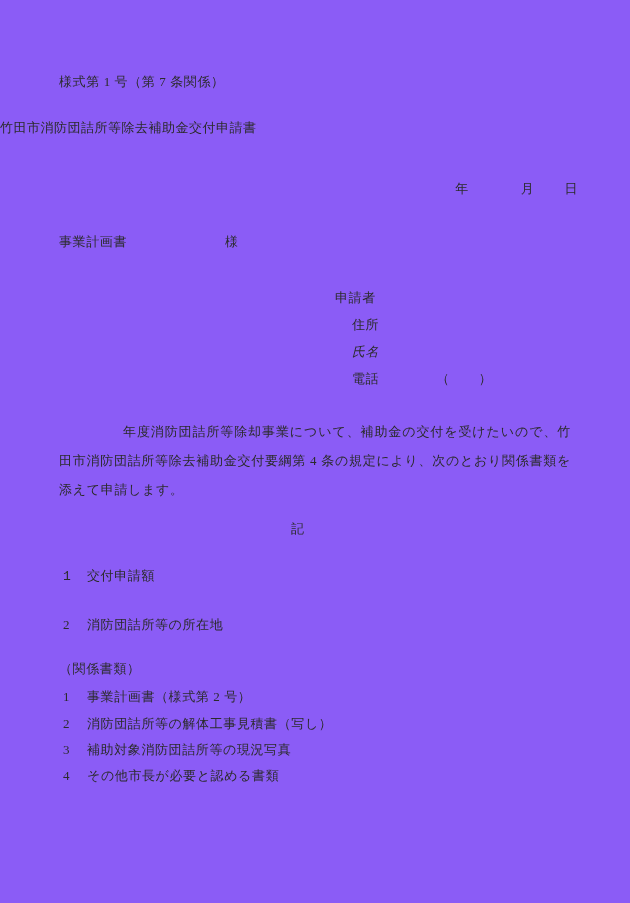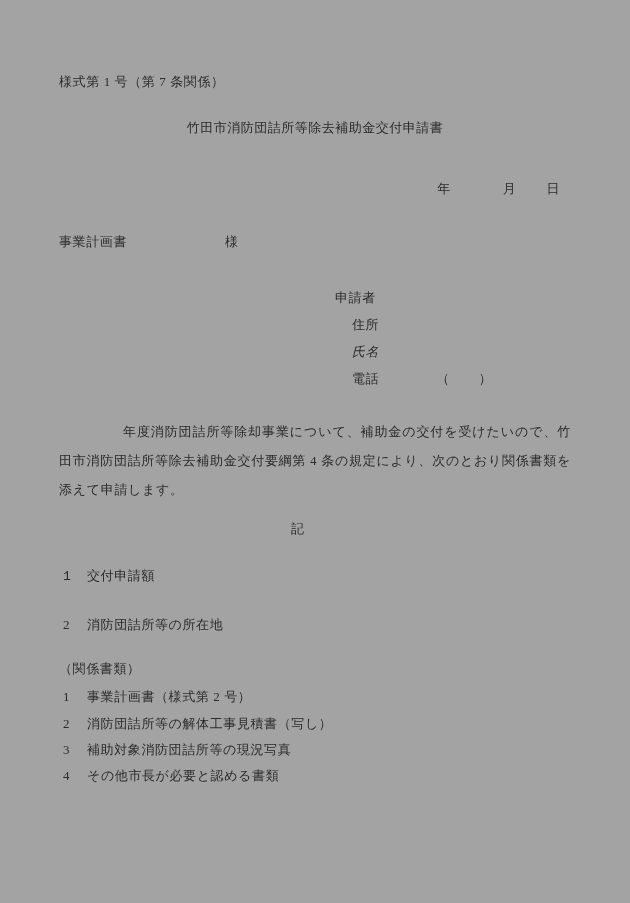--- a/index.html
+++ b/index.html
@@ -4,39 +4,39 @@
 <style>
   html, body {
     margin: 0;
     padding: 0;
     background: #fcfcfc;
   }
   .page {
     position: relative;
     width: 630px;
     height: 903px;
-    background: #a3a3a3;
+    background: #8b5cf6;
     color: #2b2b2b;
     font-family: "Liberation Serif", "DejaVu Serif", serif;
     font-size: 13px;
     letter-spacing: 0.6px;
     overflow: hidden;
   }
   .abs {
     position: absolute;
     line-height: 17px;
     white-space: nowrap;
   }
   .form-number { left: 59px; top: 73px; }
   .title {
     left: 0; right: 0; top: 119px;
-    text-align: center;
+    text-align: left;
     letter-spacing: 0.5px;
   }
-  .date-line { top: 180px; right: 70px; text-align: right; }
+  .date-line { top: 180px; right: 52px; text-align: right; }
   .date-line .gap-month { margin-left: 52px; }
   .date-line .gap-day { margin-left: 30px; }
   .addressee { left: 59px; top: 233px; }
   .addressee .honorific { margin-left: 98px; }
   .applicant-heading { left: 335px; top: 289px; }
   .applicant-address { left: 352px; top: 316px; }
   .applicant-name { left: 352px; top: 343px; font-style: italic; }
   .applicant-phone { left: 352px; top: 370px; }
   .applicant-phone .paren-open { margin-left: 57px; }
   .applicant-phone .paren-close { margin-left: 29px; }

